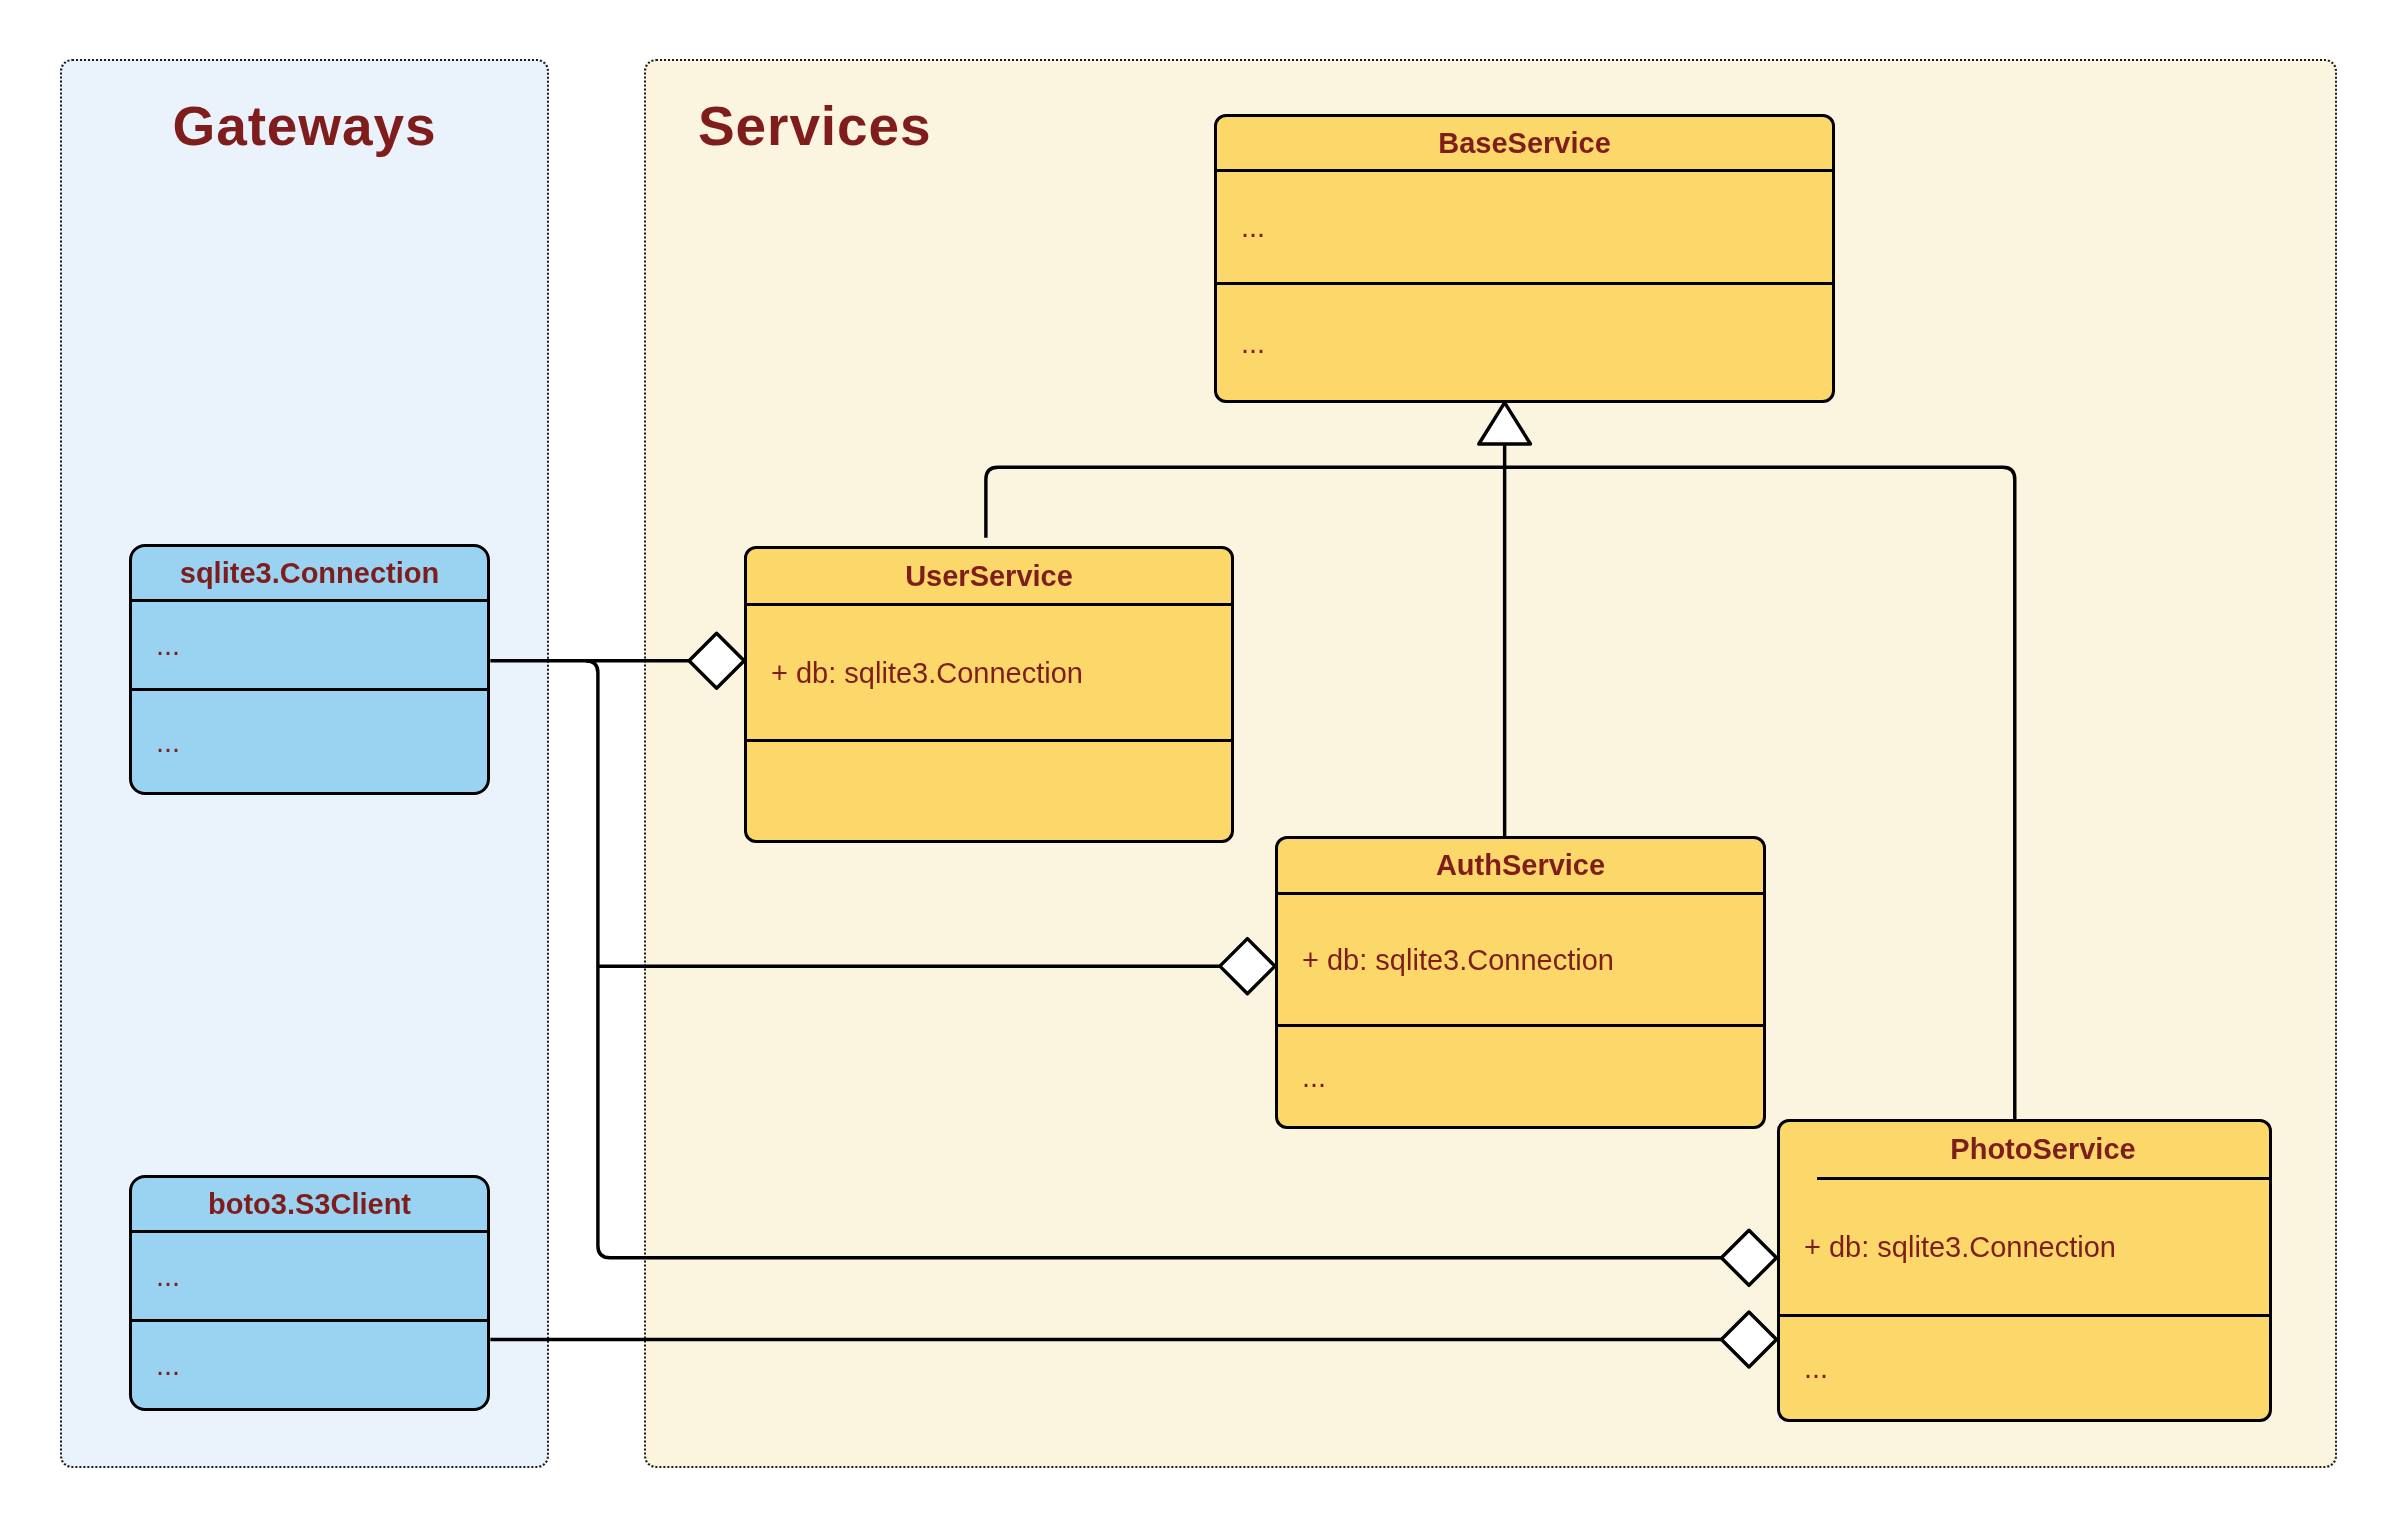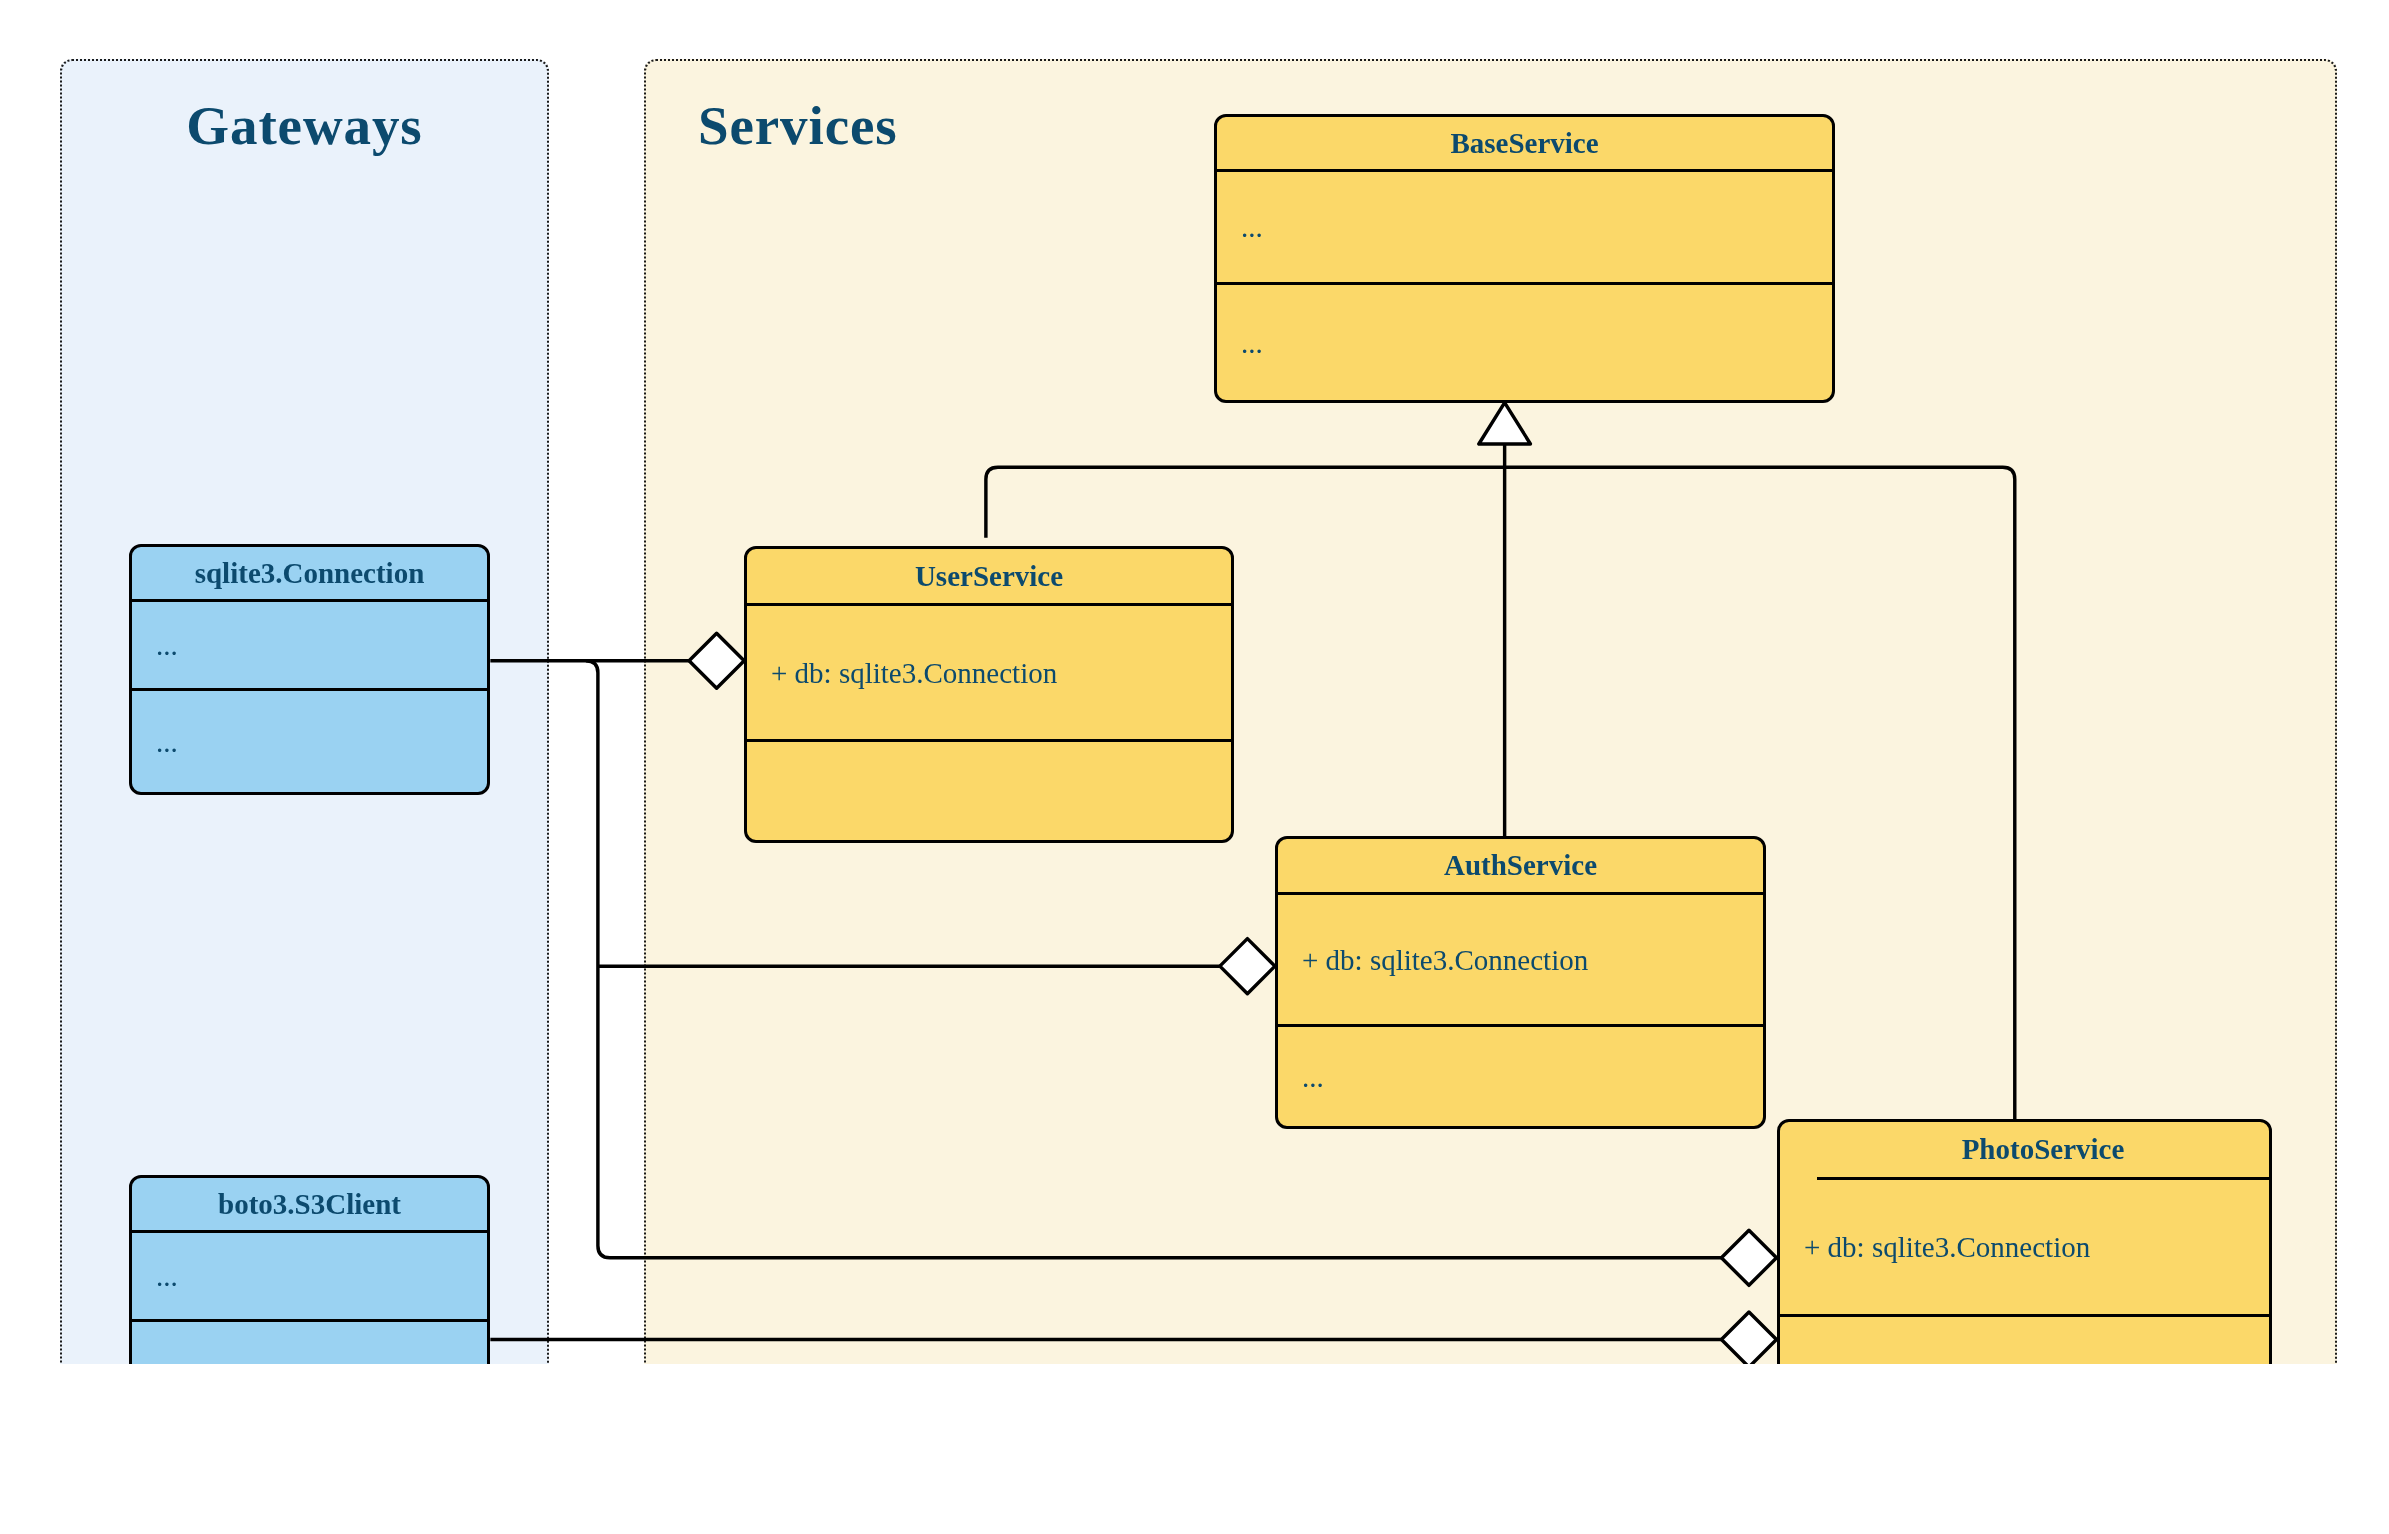--- a/index.html
+++ b/index.html
@@ -1,40 +1,40 @@
 <!DOCTYPE html>
 <html style="font-size:13.8px"><head>
 <meta charset="utf-8">
 <style>
   html,body { margin:0; padding:0; background:#ffffff; }
   .canvas {
-    position:relative; width:2389px; height:1364px;
+    position:relative; width:2389px; height:1534px;
     background:#ffffff; overflow:hidden;
-    font-family:Liberation Serif, serif; color:#0c4a6e;
+    font-family:Liberation Sans, sans-serif; color:#7f1d1d;
   }
   .panel {
     position:absolute; box-sizing:border-box;
     border:2.6px dotted #1a1a1a; border-radius:12px;
   }
   .panel-title {
     font-size:55px; font-weight:bold; letter-spacing:0.9px;
   }
   .panel-title.centered { text-align:center; padding-top:33px; }
   .panel-title.leftal  { position:absolute; left:52px; top:33px; }
 
   svg.connectors { position:absolute; left:0; top:0; }
 
   .uml {
     position:absolute; box-sizing:border-box;
     border:3.4px solid #000; border-radius:12px;
     display:flex; flex-direction:column;
     font-size:29px;
   }
   .uml.yellow { background:#FBD869; }
-  .uml.blue   { background:#9AD2F2; }
+  .uml.blue   { background:#9AD2F2;border-radius:16px; }
   .uml .hdr {
     flex:0 0 auto; box-sizing:content-box;
     border-bottom:3.4px solid #000;
     display:flex; align-items:center; justify-content:center;
     font-weight:bold;
   }
   .uml .sec {
     box-sizing:content-box;
     display:flex; flex-direction:column; justify-content:center;
     padding-left:24px; line-height:40px; white-space:pre;

